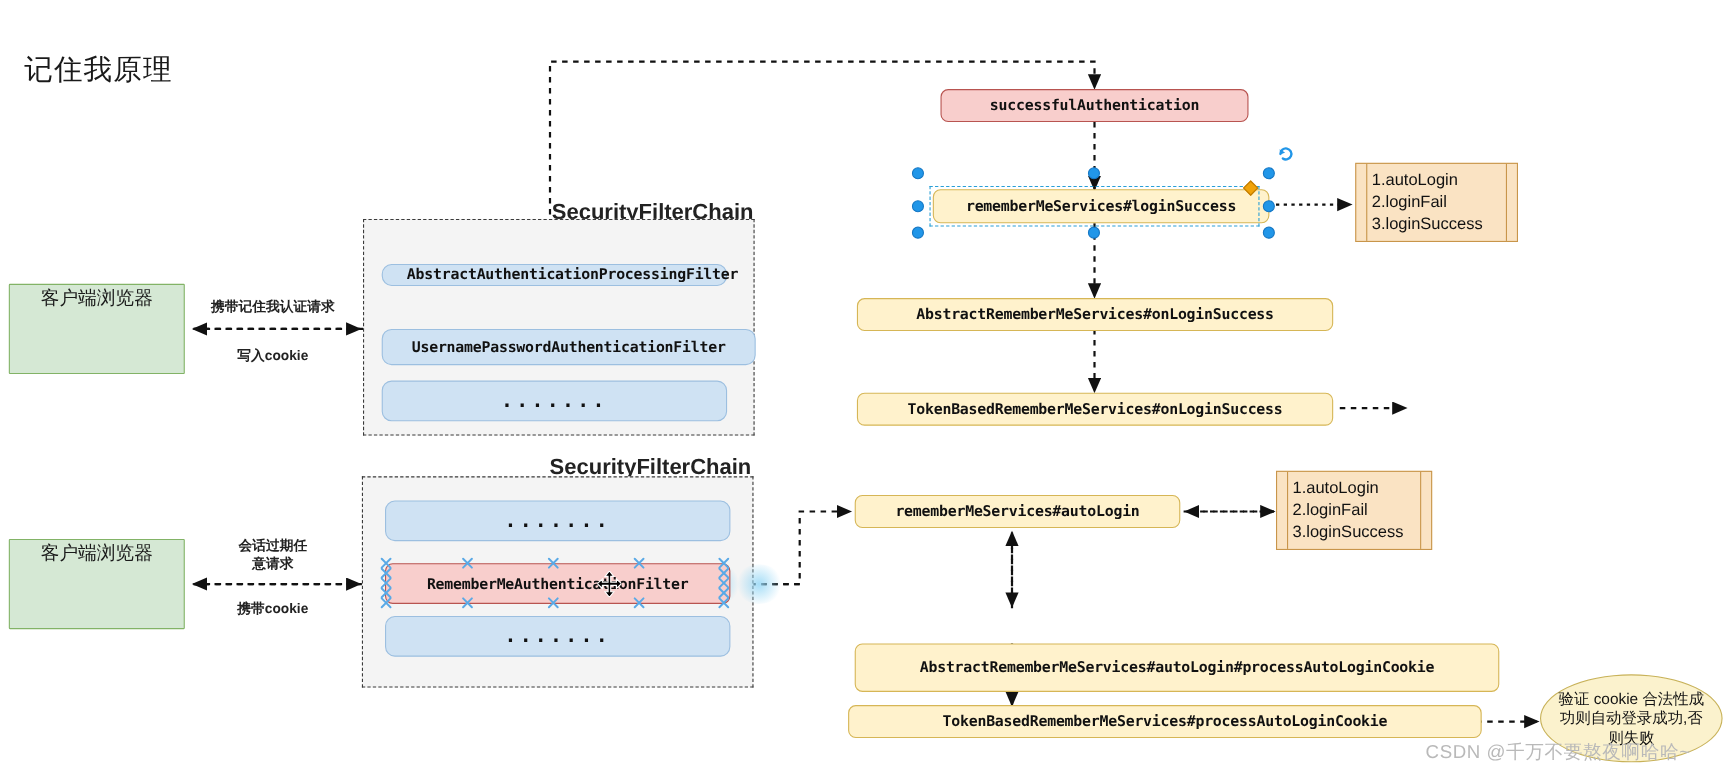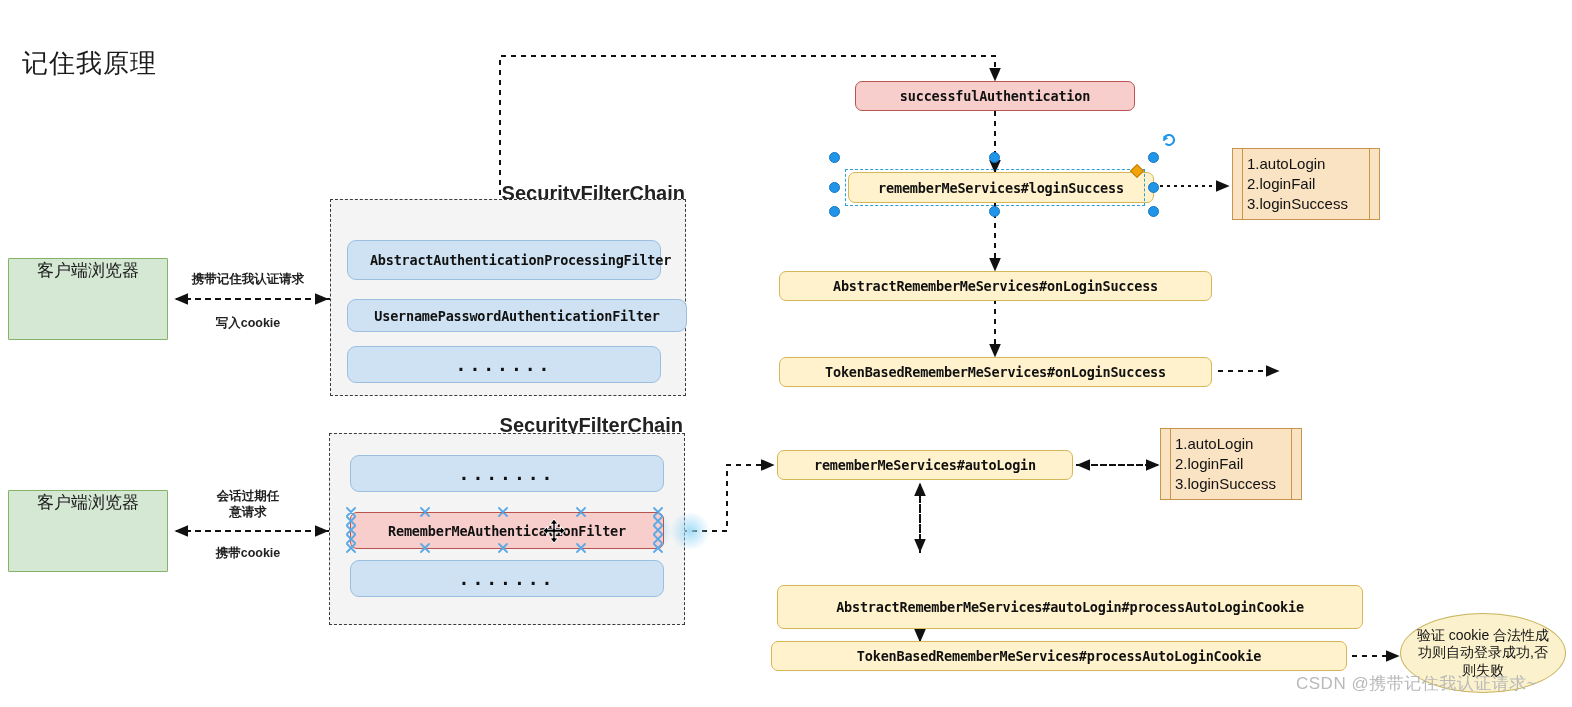--- a/index.html
+++ b/index.html
@@ -219,21 +219,21 @@
     <span>客户端浏览器</span>
   </div>
 
   <div class="abs edgelabel" style="left:183px; top:272px; width:130px;">携带记住我认证请求</div>
   <div class="abs edgelabel" style="left:183px; top:316px; width:130px;">写入cookie</div>
 
   <div class="abs chainlabel" style="left:333px; top:182px; width:352px;">SecurityFilterChain</div>
 
   <div class="abs chainwrap" style="left:330px; top:199px; width:356px; height:197px;"></div>
 
-  <div class="abs bluebox" style="left:347px; top:240px; width:314px; height:40px;padding-left:33px;">
+  <div class="abs bluebox" style="left:347px; top:240px; width:314px; height:20px;padding-left:33px;">
     <span>AbstractAuthenticationProcessingFilter</span>
   </div>
   <div class="abs bluebox" style="left:347px; top:299px; width:340px; height:33px;">
     <span>UsernamePasswordAuthenticationFilter</span>
   </div>
   <div class="abs bluebox dotsbox" style="left:347px; top:346px; width:314px; height:37px;">
     <span>.......</span>
   </div>
 
   <div class="abs redbox" style="left:855px; top:81px; width:280px; height:30px;">
@@ -364,15 +364,15 @@
   </div>
 
   <div class="abs yellowbox" style="left:771px; top:641px; width:576px; height:30px;">
     <span>TokenBasedRememberMeServices#processAutoLoginCookie</span>
   </div>
 
   <div class="abs ellipse" style="left:1400px; top:613px; width:166px; height:80px; font-size:14px;">
     <span>验证 cookie 合法性成功则自动登录成功,否则失败</span>
   </div>
 
-  <div class="abs" id="watermark" style="left:1296px; top:672px;">CSDN @携带记住我认证请求~</div>
+  <div class="abs" id="watermark" style="left:1296px; top:672px;">CSDN @千万不要熬夜啊哈哈~</div>
 
 </div>
 
 </body></html>

